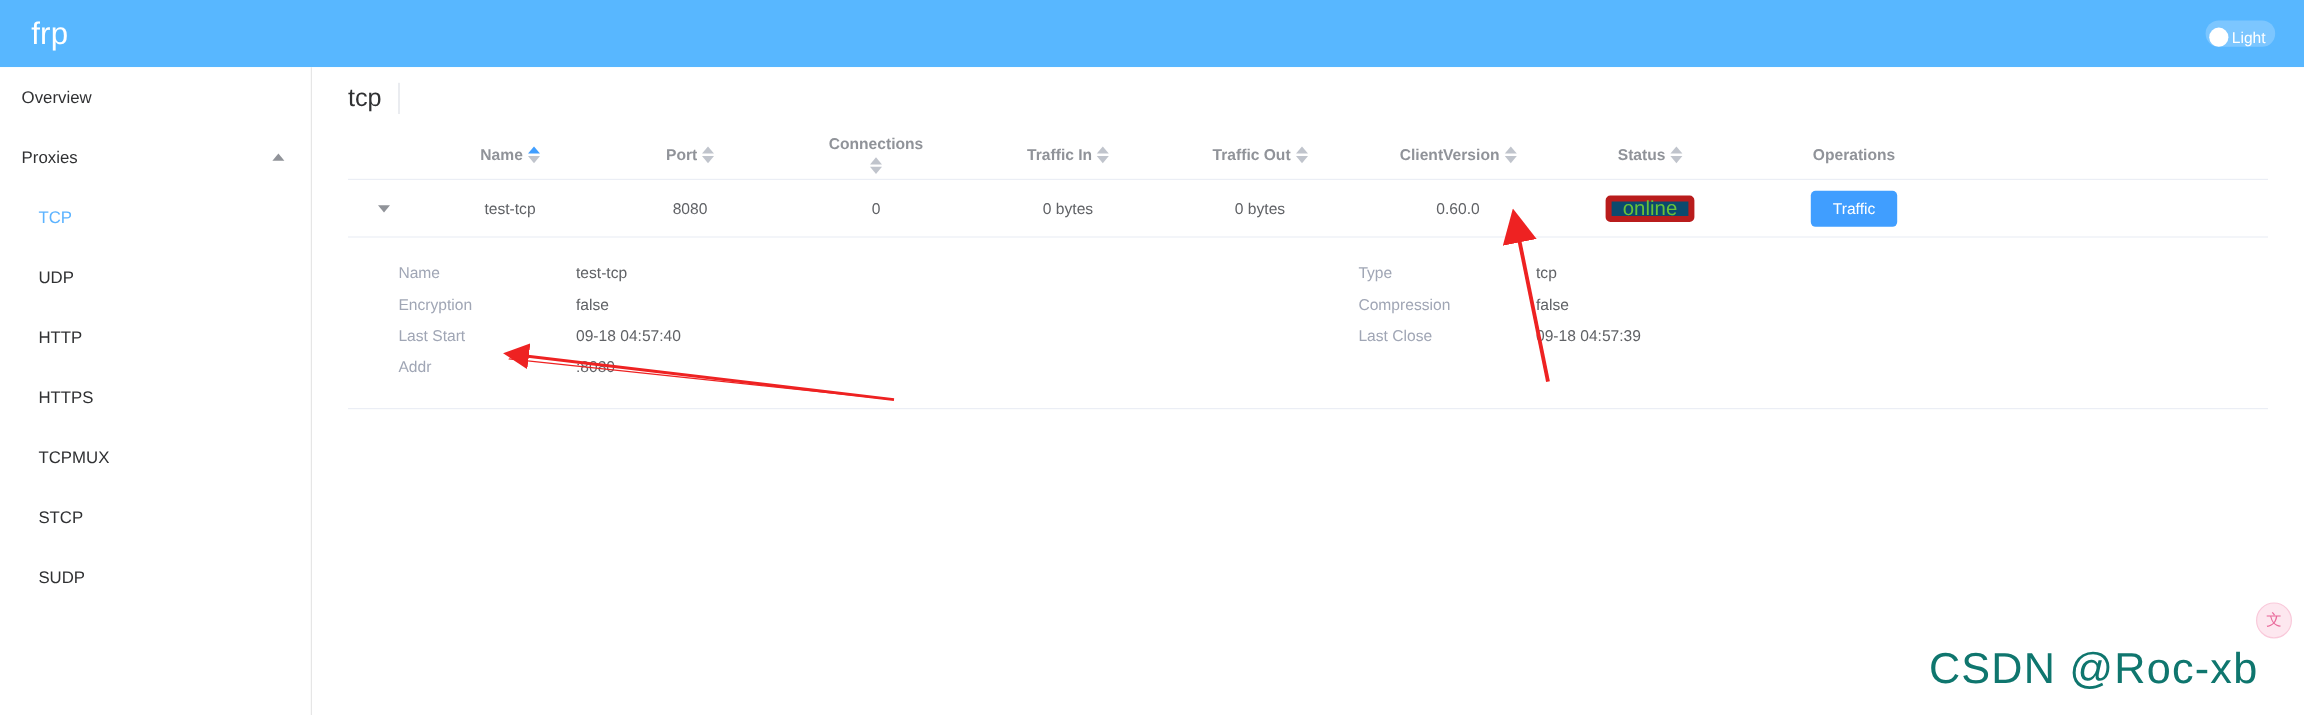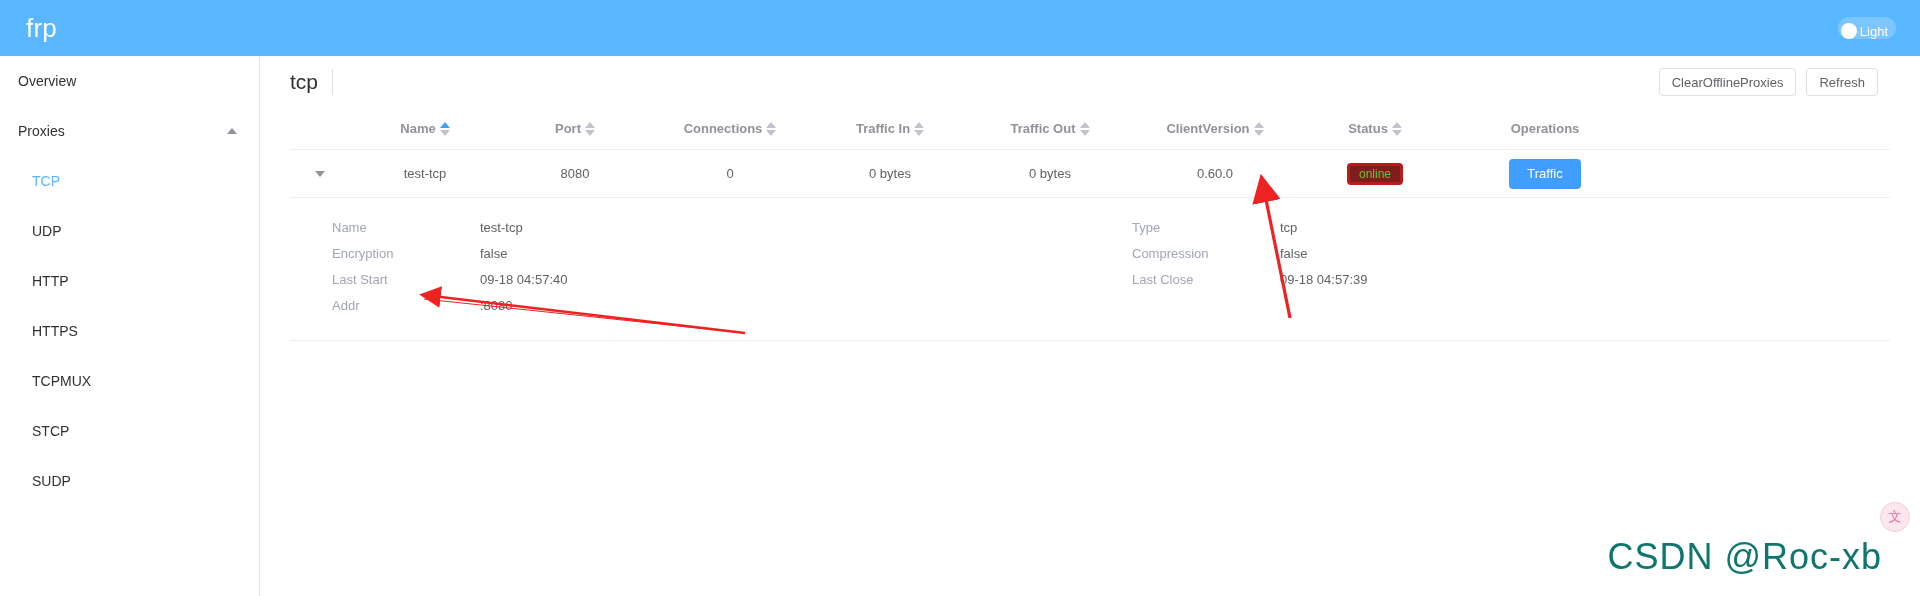--- a/index.html
+++ b/index.html
@@ -128,21 +128,21 @@
   }
   .t-body { border-bottom: 1px solid #ebeef5; }
   .t-body .cell {
     color: #606266; font-size: 13px;
     display: flex; align-items: center; justify-content: center;
   }
   .cell { flex: none; }
   .c-expand { width: 60px; justify-content: center !important; }
   .c-name { width: 150px; }
   .c-port { width: 150px; }
-  .c-conn { width: 160px; }
+  .c-conn { width: 160px; flex-direction: column; }
   .c-tin  { width: 160px; }
   .c-tout { width: 160px; }
   .c-ver  { width: 170px; }
   .c-status { width: 150px; }
   .c-ops  { width: 190px; }
 
   .sorter { display: inline-flex; flex-direction: column; gap: 2px; }
   .sorter i {
     display: block; width: 0; height: 0;
     border-left: 5px solid transparent;
@@ -156,24 +156,24 @@
     width: 0; height: 0;
     border-left: 5px solid transparent;
     border-right: 5px solid transparent;
     border-top: 6px solid #909399;
     cursor: pointer;
   }
   .badge {
     display: inline-flex; align-items: center; justify-content: center;
     height: 22px; padding: 0 9px;
     border-radius: 4px;
-    border: 3px solid #b91c1c;
-    background: #7f1d1d;
+    border: 5px solid #b91c1c;
+    background: #0c4a6e;
     color: #67c23a;
-    font-size: 12px;
+    font-size: 17px;
   }
   .btn-primary {
     height: 30px; padding: 0 18px;
     border: none; border-radius: 4px;
     background: #409eff;
     color: #ffffff; font-size: 13px;
     font-family: "Liberation Sans", sans-serif;
     cursor: pointer;
   }
 
@@ -249,24 +249,20 @@
     <div class="side-item child">
       <span>SUDP</span>
     </div>
   </div>
 
   <div class="main">
     <div class="panel">
 
       <div class="panel-head">
         <div class="panel-title">tcp</div>
-        <div class="head-actions">
-          <button class="btn-plain">ClearOfflineProxies</button>
-          <button class="btn-plain">Refresh</button>
-        </div>
       </div>
 
       <div class="table">
 
         <div class="t-row t-head">
           <div class="cell c-expand"></div>
           <div class="cell c-name">
             <span>Name</span>
             <span class="sorter asc">
                 <i class="up"></i>

